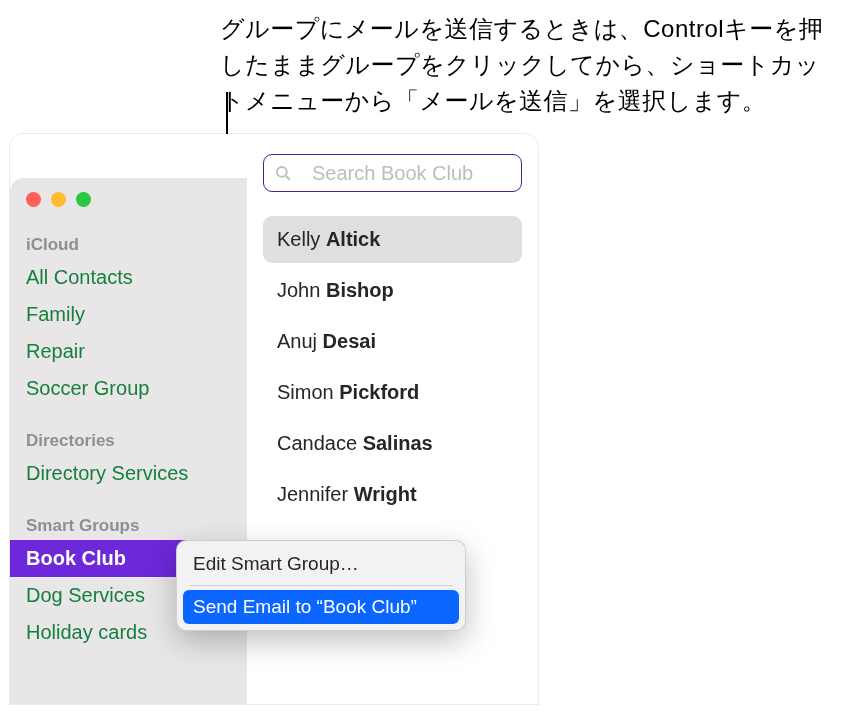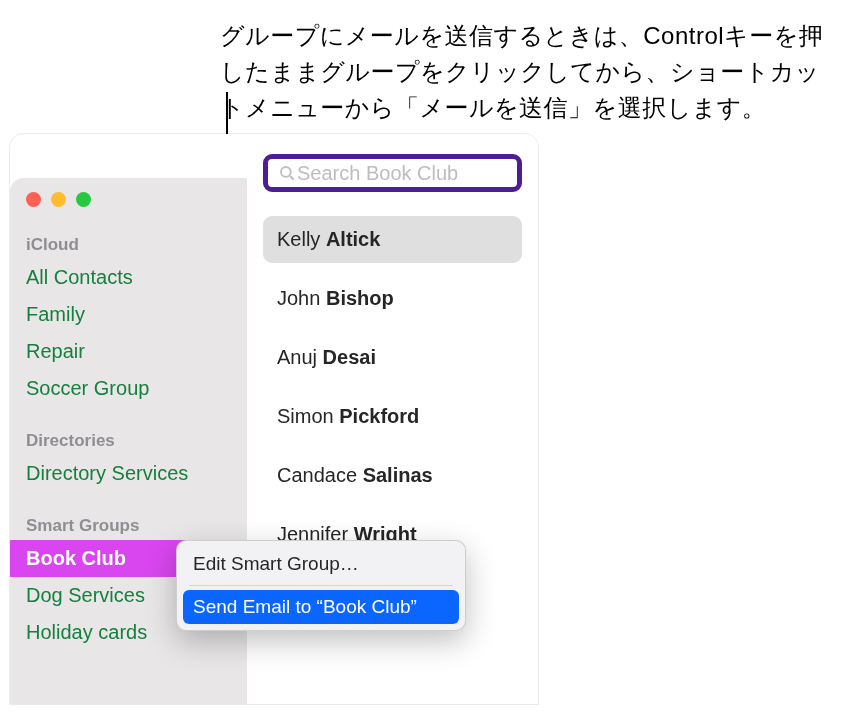--- a/index.html
+++ b/index.html
@@ -1,21 +1,21 @@
 <!DOCTYPE html>
 <html><head>
   <meta charset="utf-8">
   <style>
     * { box-sizing: border-box; margin: 0; padding: 0; font-family: -apple-system, BlinkMacSystemFont, "Segoe UI", Helvetica, Arial, sans-serif; }
     body { width: 854px; height: 718px; background: #fff; position: relative; }
     
     .caption {
       position: absolute;
       left: 220px;
-      top: 18px;
+      top: 11px;
       width: 620px;
       font-size: 24px;
       line-height: 1.5;
       color: #000;
       letter-spacing: 0.5px;
     }
     .caption-line {
       position: absolute;
       left: 226px;
       top: 92px;
@@ -64,56 +64,56 @@
       font-weight: 600;
     }
     .sb-item {
       padding: 7px 16px;
       color: #15803d;
       font-size: 20px;
       font-weight: 400;
       cursor: default;
     }
     .sb-item.selected {
-      background: #d946ef;
+      background: #6d28d9;
       color: #fff;
       font-weight: 600;
     }
     .section-gap { height: 18px; }
     
     .main {
       flex: 1;
       background: #fff;
       border-radius: 0 14px 0 0;
       padding: 20px 0 0 0;
     }
     .search-wrap { padding: 0 16px 24px 16px; }
     .search {
       display: flex;
       align-items: center;
       height: 38px;
-      border: 5px solid #4c1d95;
+      border: 1px solid #4c1d95;
       border-radius: 9px;
       padding: 0 10px;
-      gap: 1px;
+      gap: 20px;
       background: #fff;
     }
     .search svg { flex-shrink: 0; }
     .search-ph {
       color: #bdbdbd;
       font-size: 20px;
     }
     
     .contact-list { padding: 0 16px; }
     .contact-row {
       padding: 12px 14px;
       border-radius: 9px;
       font-size: 20px;
       color: #262626;
-      margin-bottom: 12px;
+      margin-bottom: 4px;
     }
     .contact-row.selected { background: #dfdfdf; }
     .contact-row .first { font-weight: 400; }
     .contact-row .last { font-weight: 700; }
     
     .context-menu {
       position: absolute;
       left: 176px;
       top: 540px;
       width: 290px;

